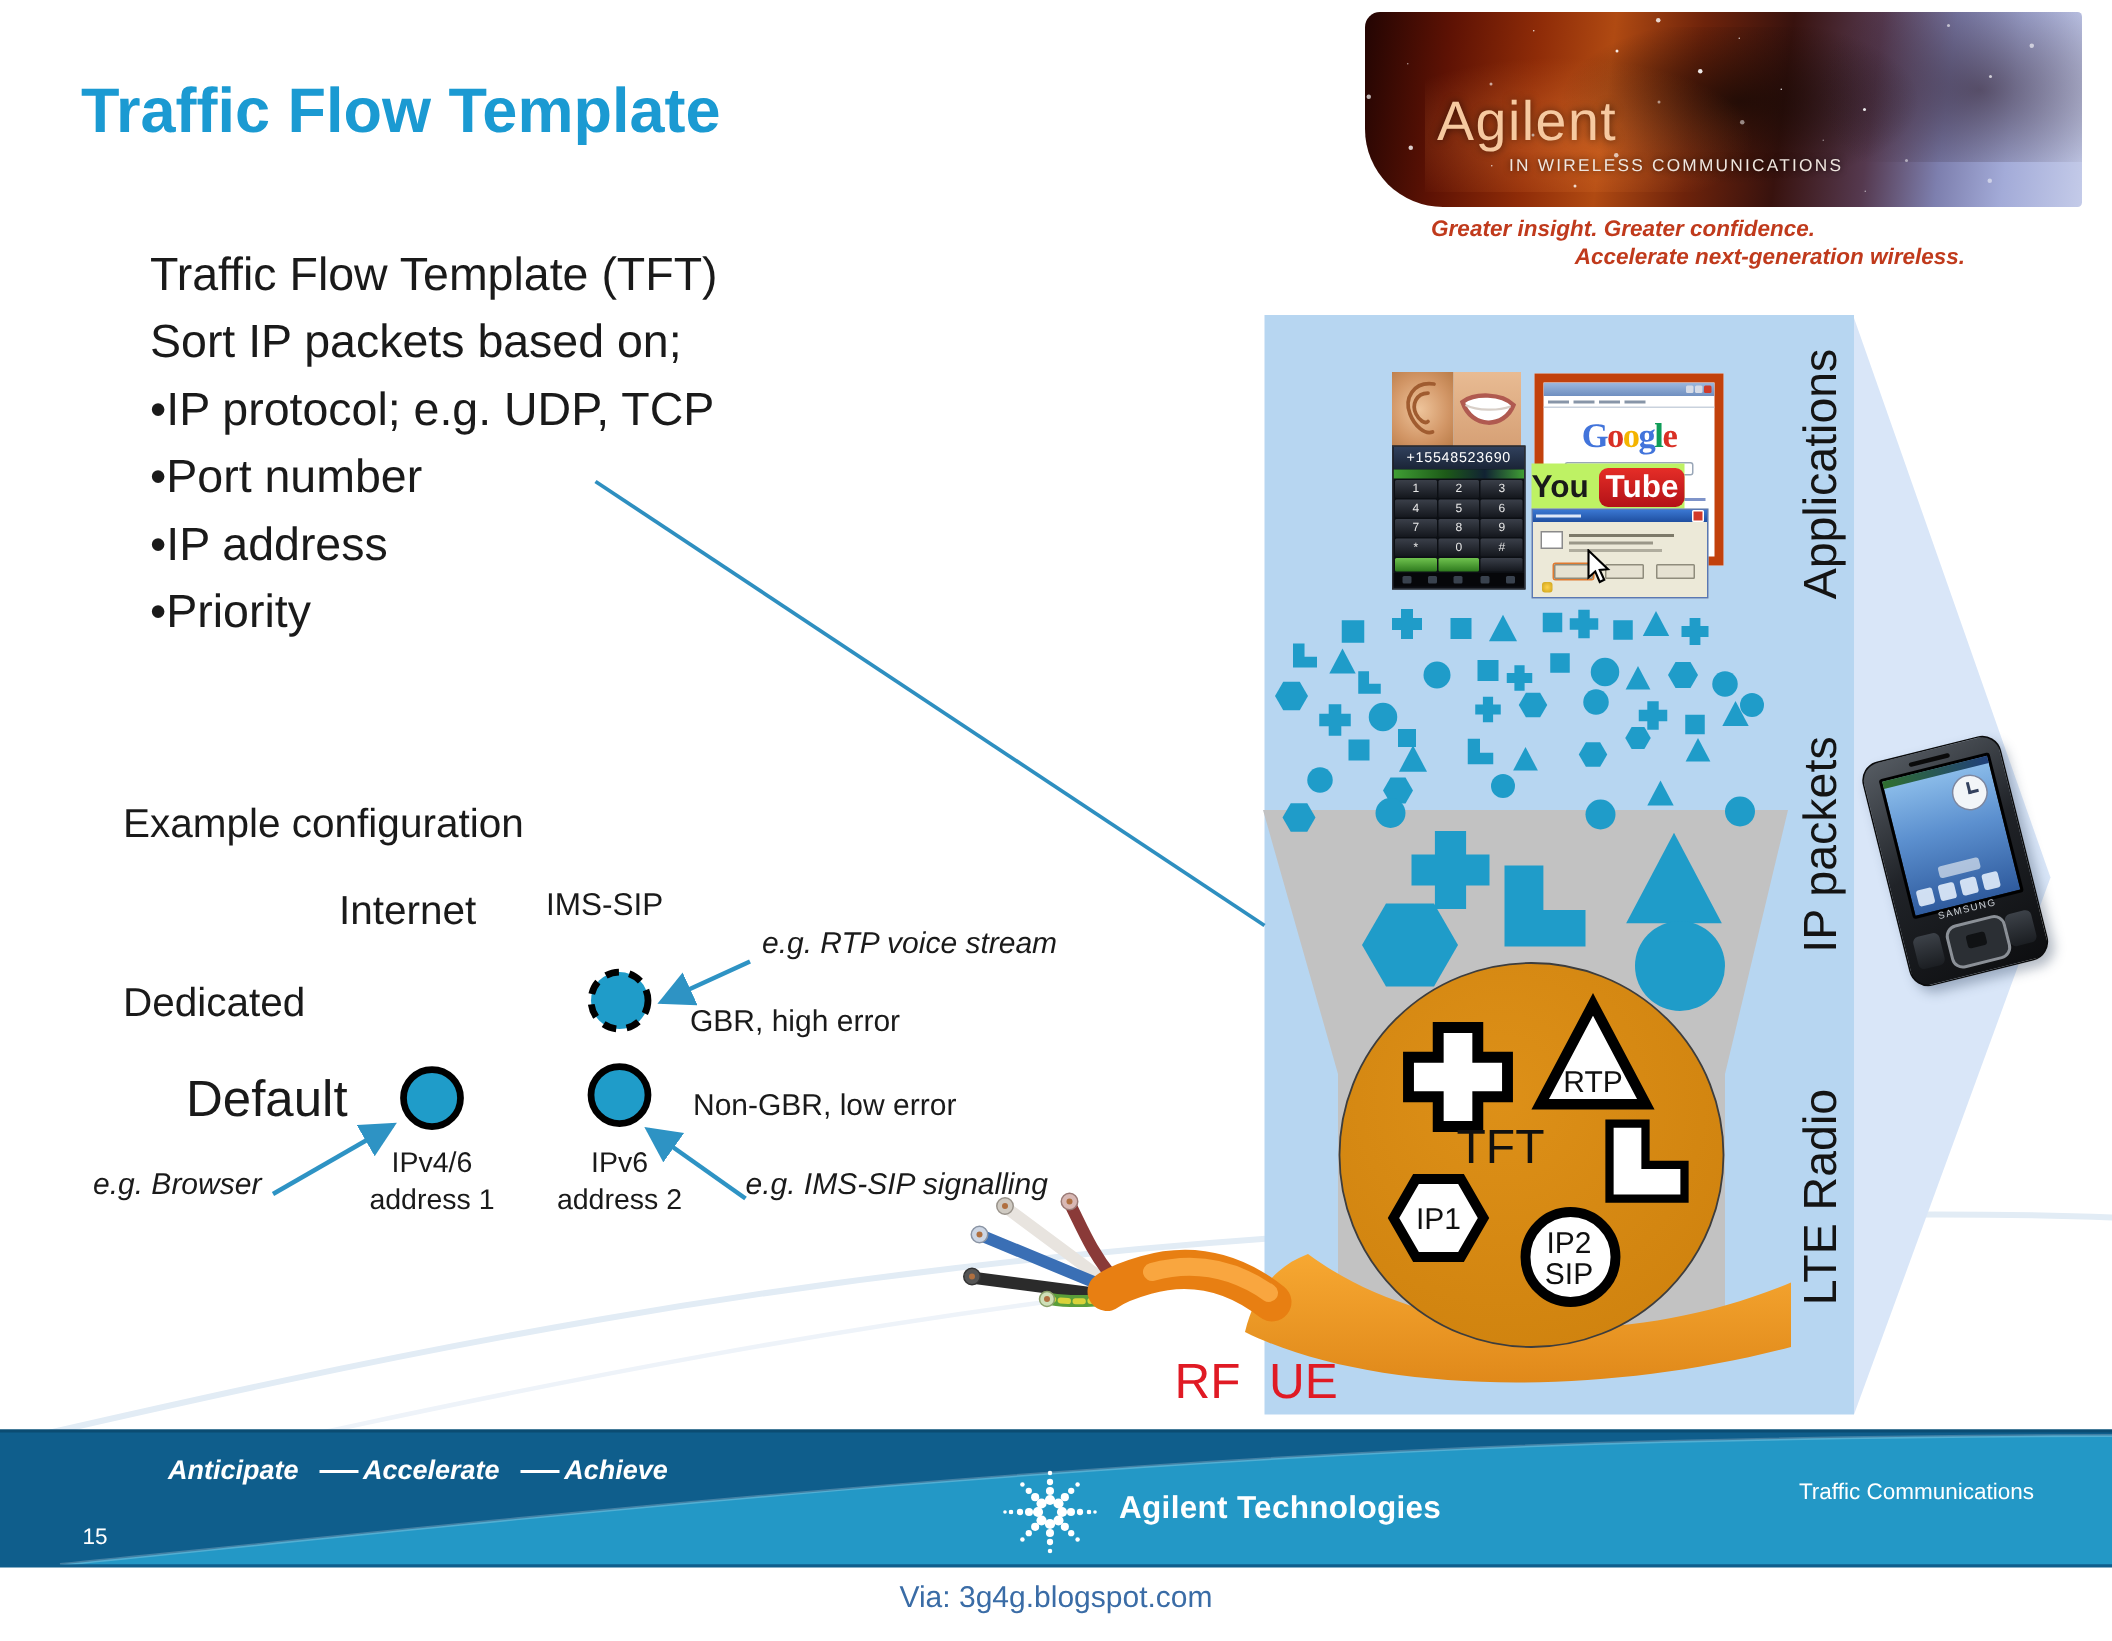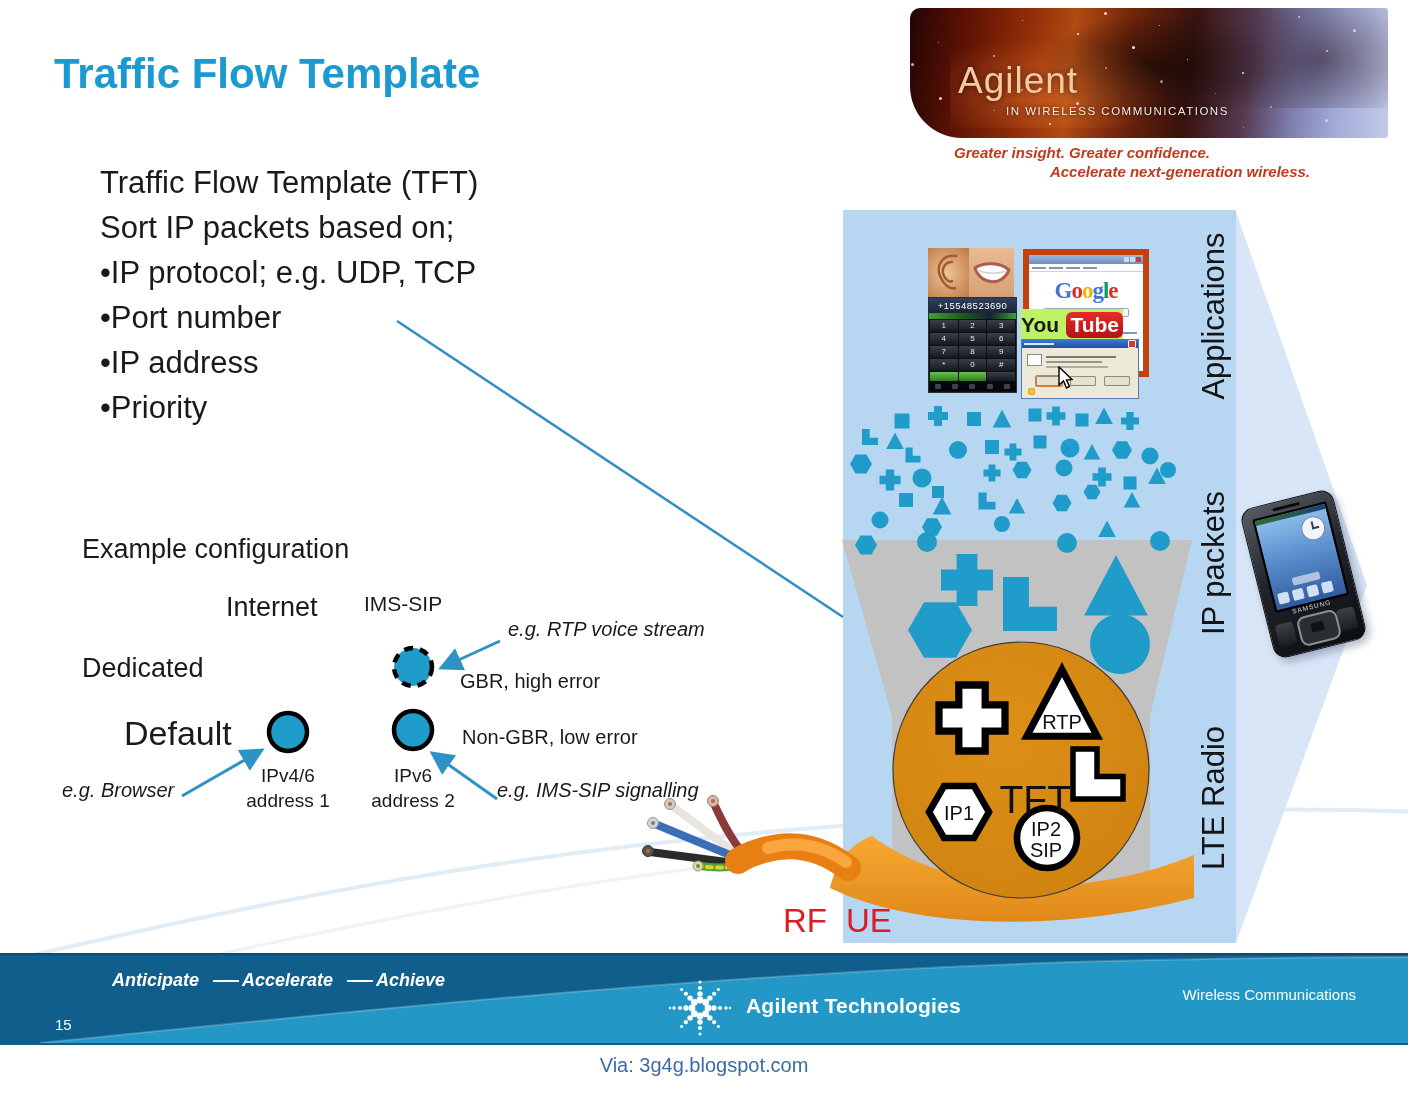--- a/index.html
+++ b/index.html
@@ -37,21 +37,21 @@
   .n-browser{left:62px;top:779px;}
   .n-ims{left:497px;top:779px;}
   .addr{font-size:19px;text-align:center;white-space:pre-line;line-height:25px;}
   .addr1{left:238px;top:763px;width:100px;}
   .addr2{left:363px;top:763px;width:100px;}
   
   .vlabel{font-size:31px;color:#141414;text-align:center;transform:rotate(-90deg);z-index:4;}
   .lab-app{left:1114px;top:298px;width:200px;}
   .lab-ip{left:1133px;top:545px;width:162px;}
   .lab-lte{left:1134px;top:780px;width:160px;}
-  .tft-lab{left:971px;top:746px;width:100px;text-align:right;font-size:39px;color:#101010;z-index:4;margin-top:32px;}
+  .tft-lab{left:971px;top:746px;width:100px;text-align:left;font-size:32px;color:#101010;z-index:4;}
   .wlab{font-size:20px;color:#101010;text-align:center;z-index:4;white-space:pre-line;line-height:21px;}
   .rtp-lab{left:1032px;top:712px;width:60px;}
   .ip1-lab{left:929px;top:803px;width:60px;}
   .ip2-lab{left:1016px;top:819px;width:60px;}
   .red-lab{font-size:33px;color:#e01a24;z-index:4;}
   .rf-lab{left:783px;top:902px;}
   .ue-lab{left:846px;top:902px;}
   
   .collage-item{z-index:3;overflow:hidden;}
   .ear{left:928px;top:248px;width:41px;height:50px;background:radial-gradient(ellipse at 45% 50%,#eec49b,#d29666 60%,#b97b47);}
@@ -476,16 +476,16 @@
       <circle cx="9.899494936611664" cy="-9.899494936611667" r="2.7" fill="#fff"></circle>
       <circle cx="14.142135623730947" cy="-14.142135623730955" r="2.1" fill="#fff"></circle>
       <circle cx="18.38477631085023" cy="-18.38477631085024" r="1.5" fill="#fff"></circle>
       <circle cx="-30" cy="0" r="1.2" fill="#fff"></circle>
       <circle cx="30" cy="0" r="1.2" fill="#fff"></circle>
       <circle cx="-26" cy="0" r="1.4" fill="#fff"></circle>
       <circle cx="26" cy="0" r="1.4" fill="#fff"></circle>
     </svg>
   <div class="abs company">Agilent Technologies</div>
   <div class="abs fright">
-    <div>Wireless Communications</div>
+    <div>Traffic Communications</div>
   </div>
   <div class="abs via">Via: 3g4g.blogspot.com</div>
 </div>
 
 </body></html>

